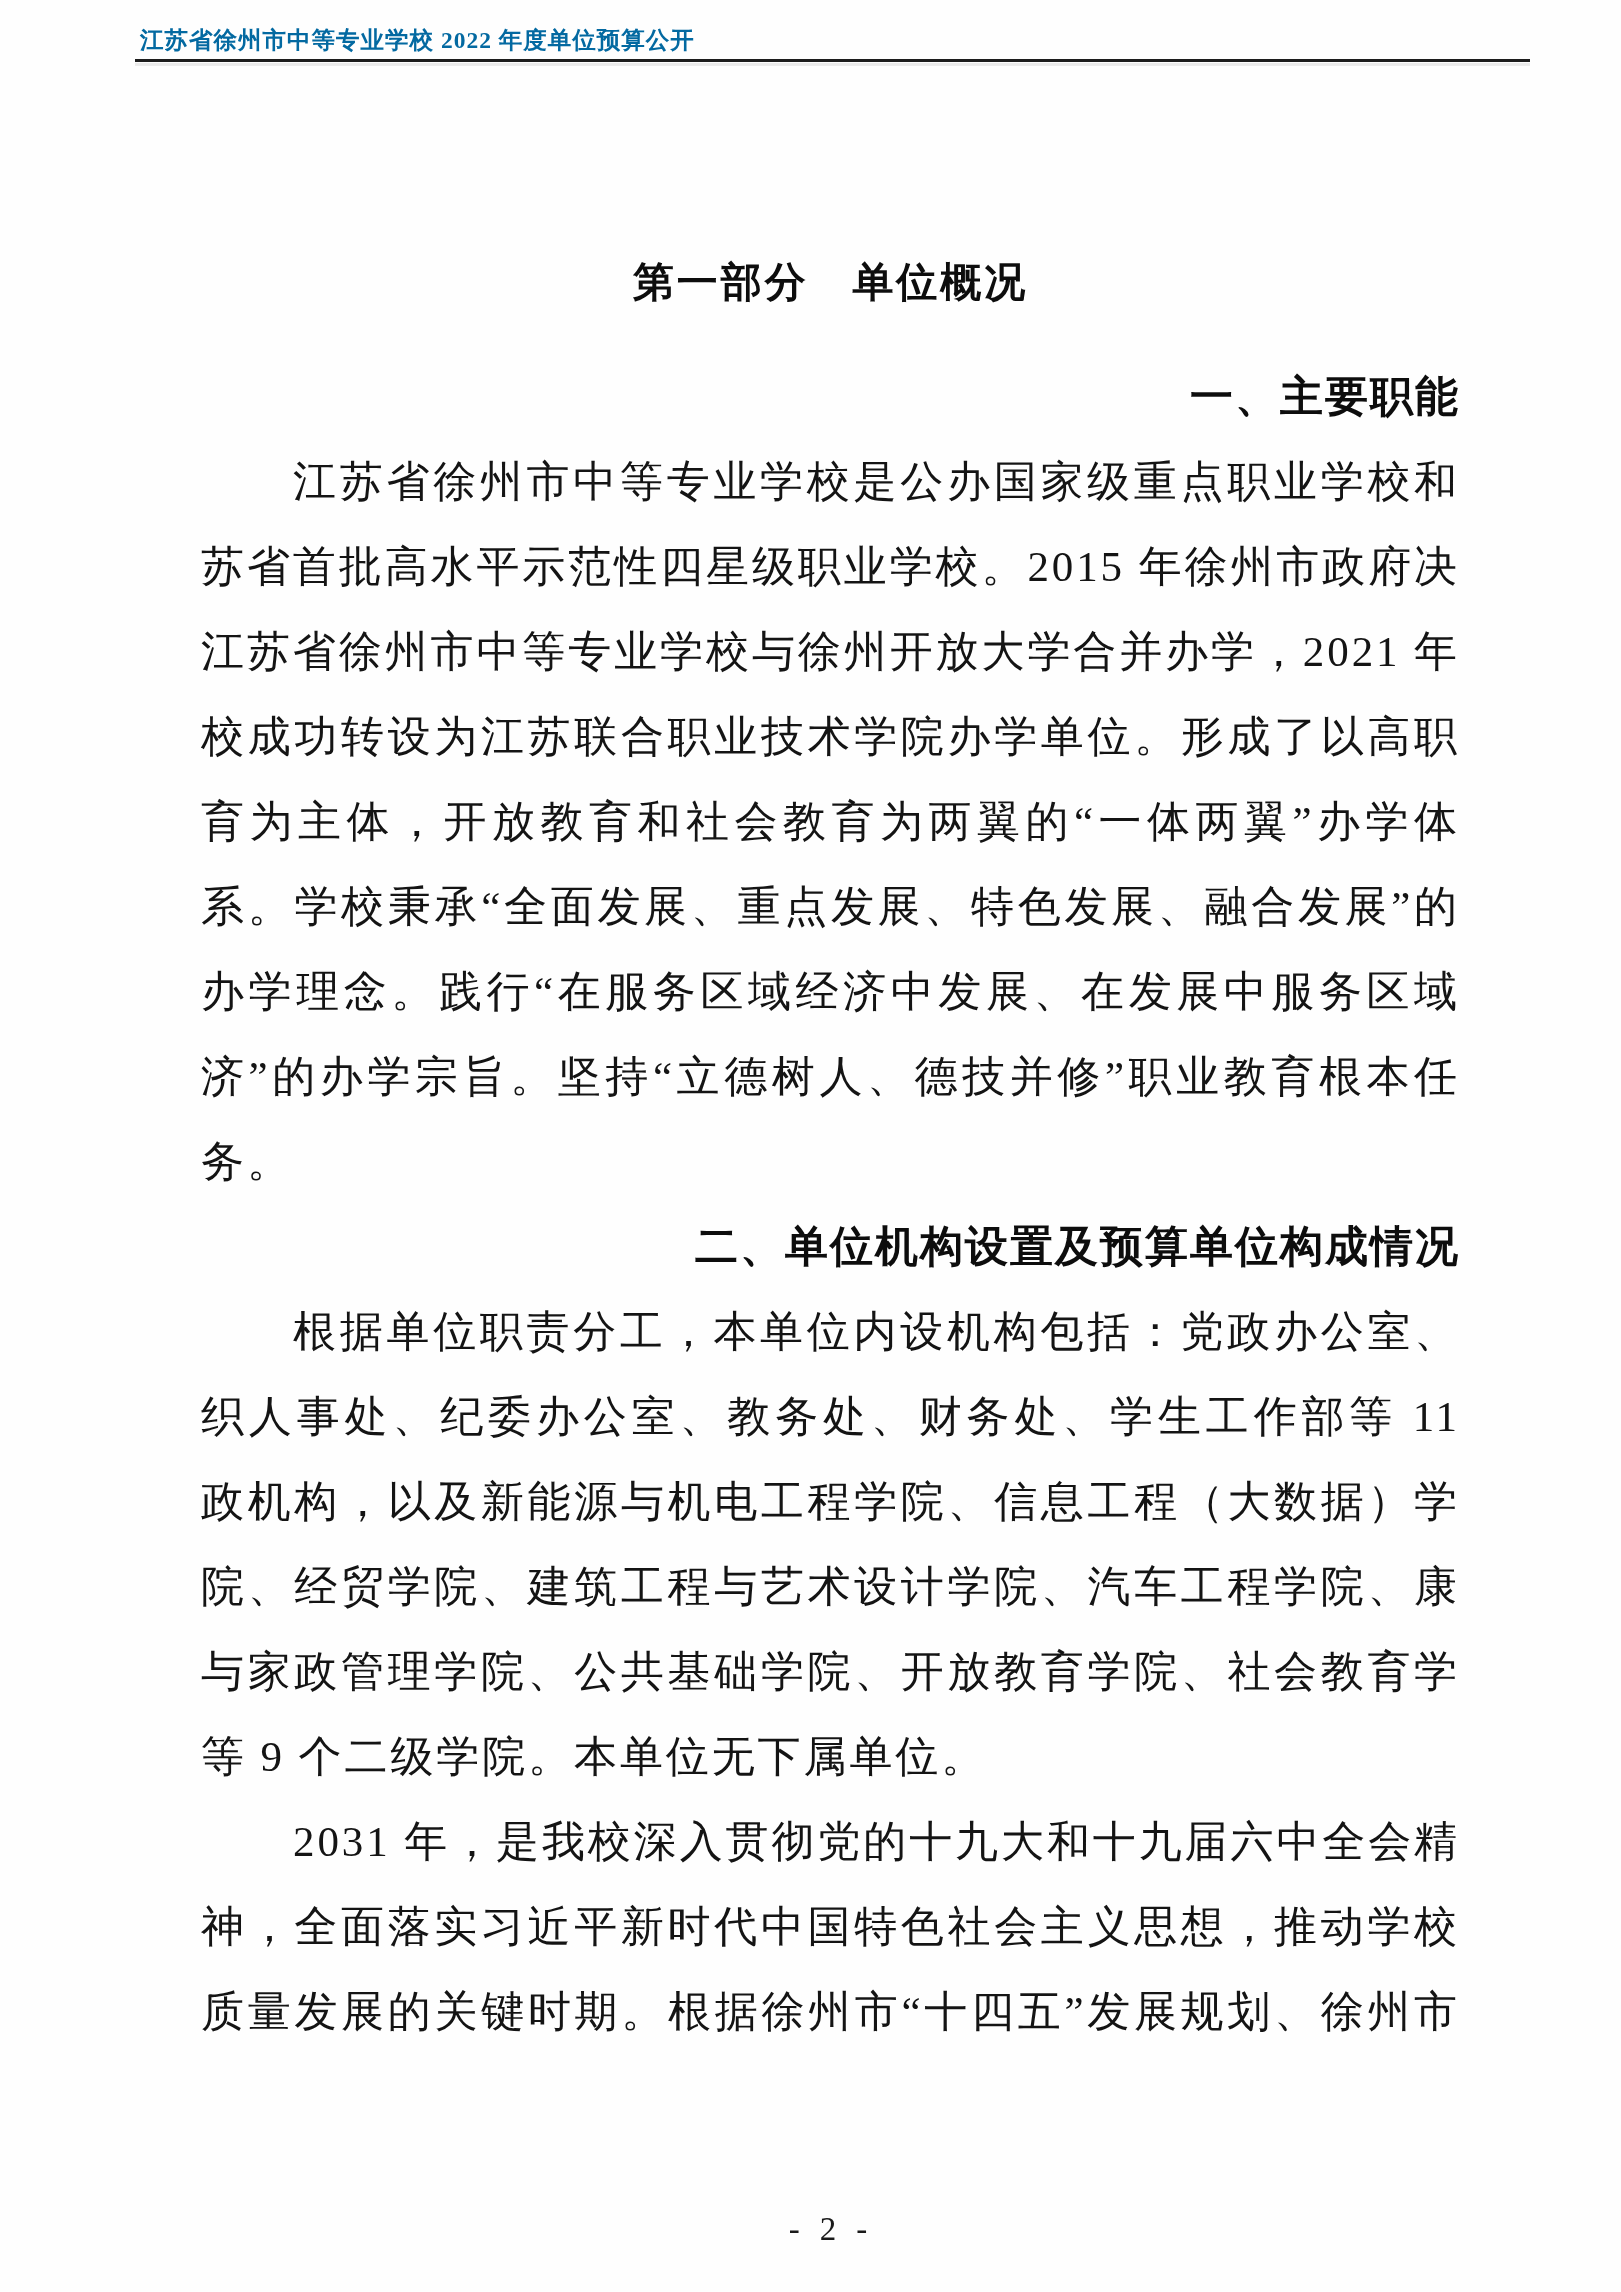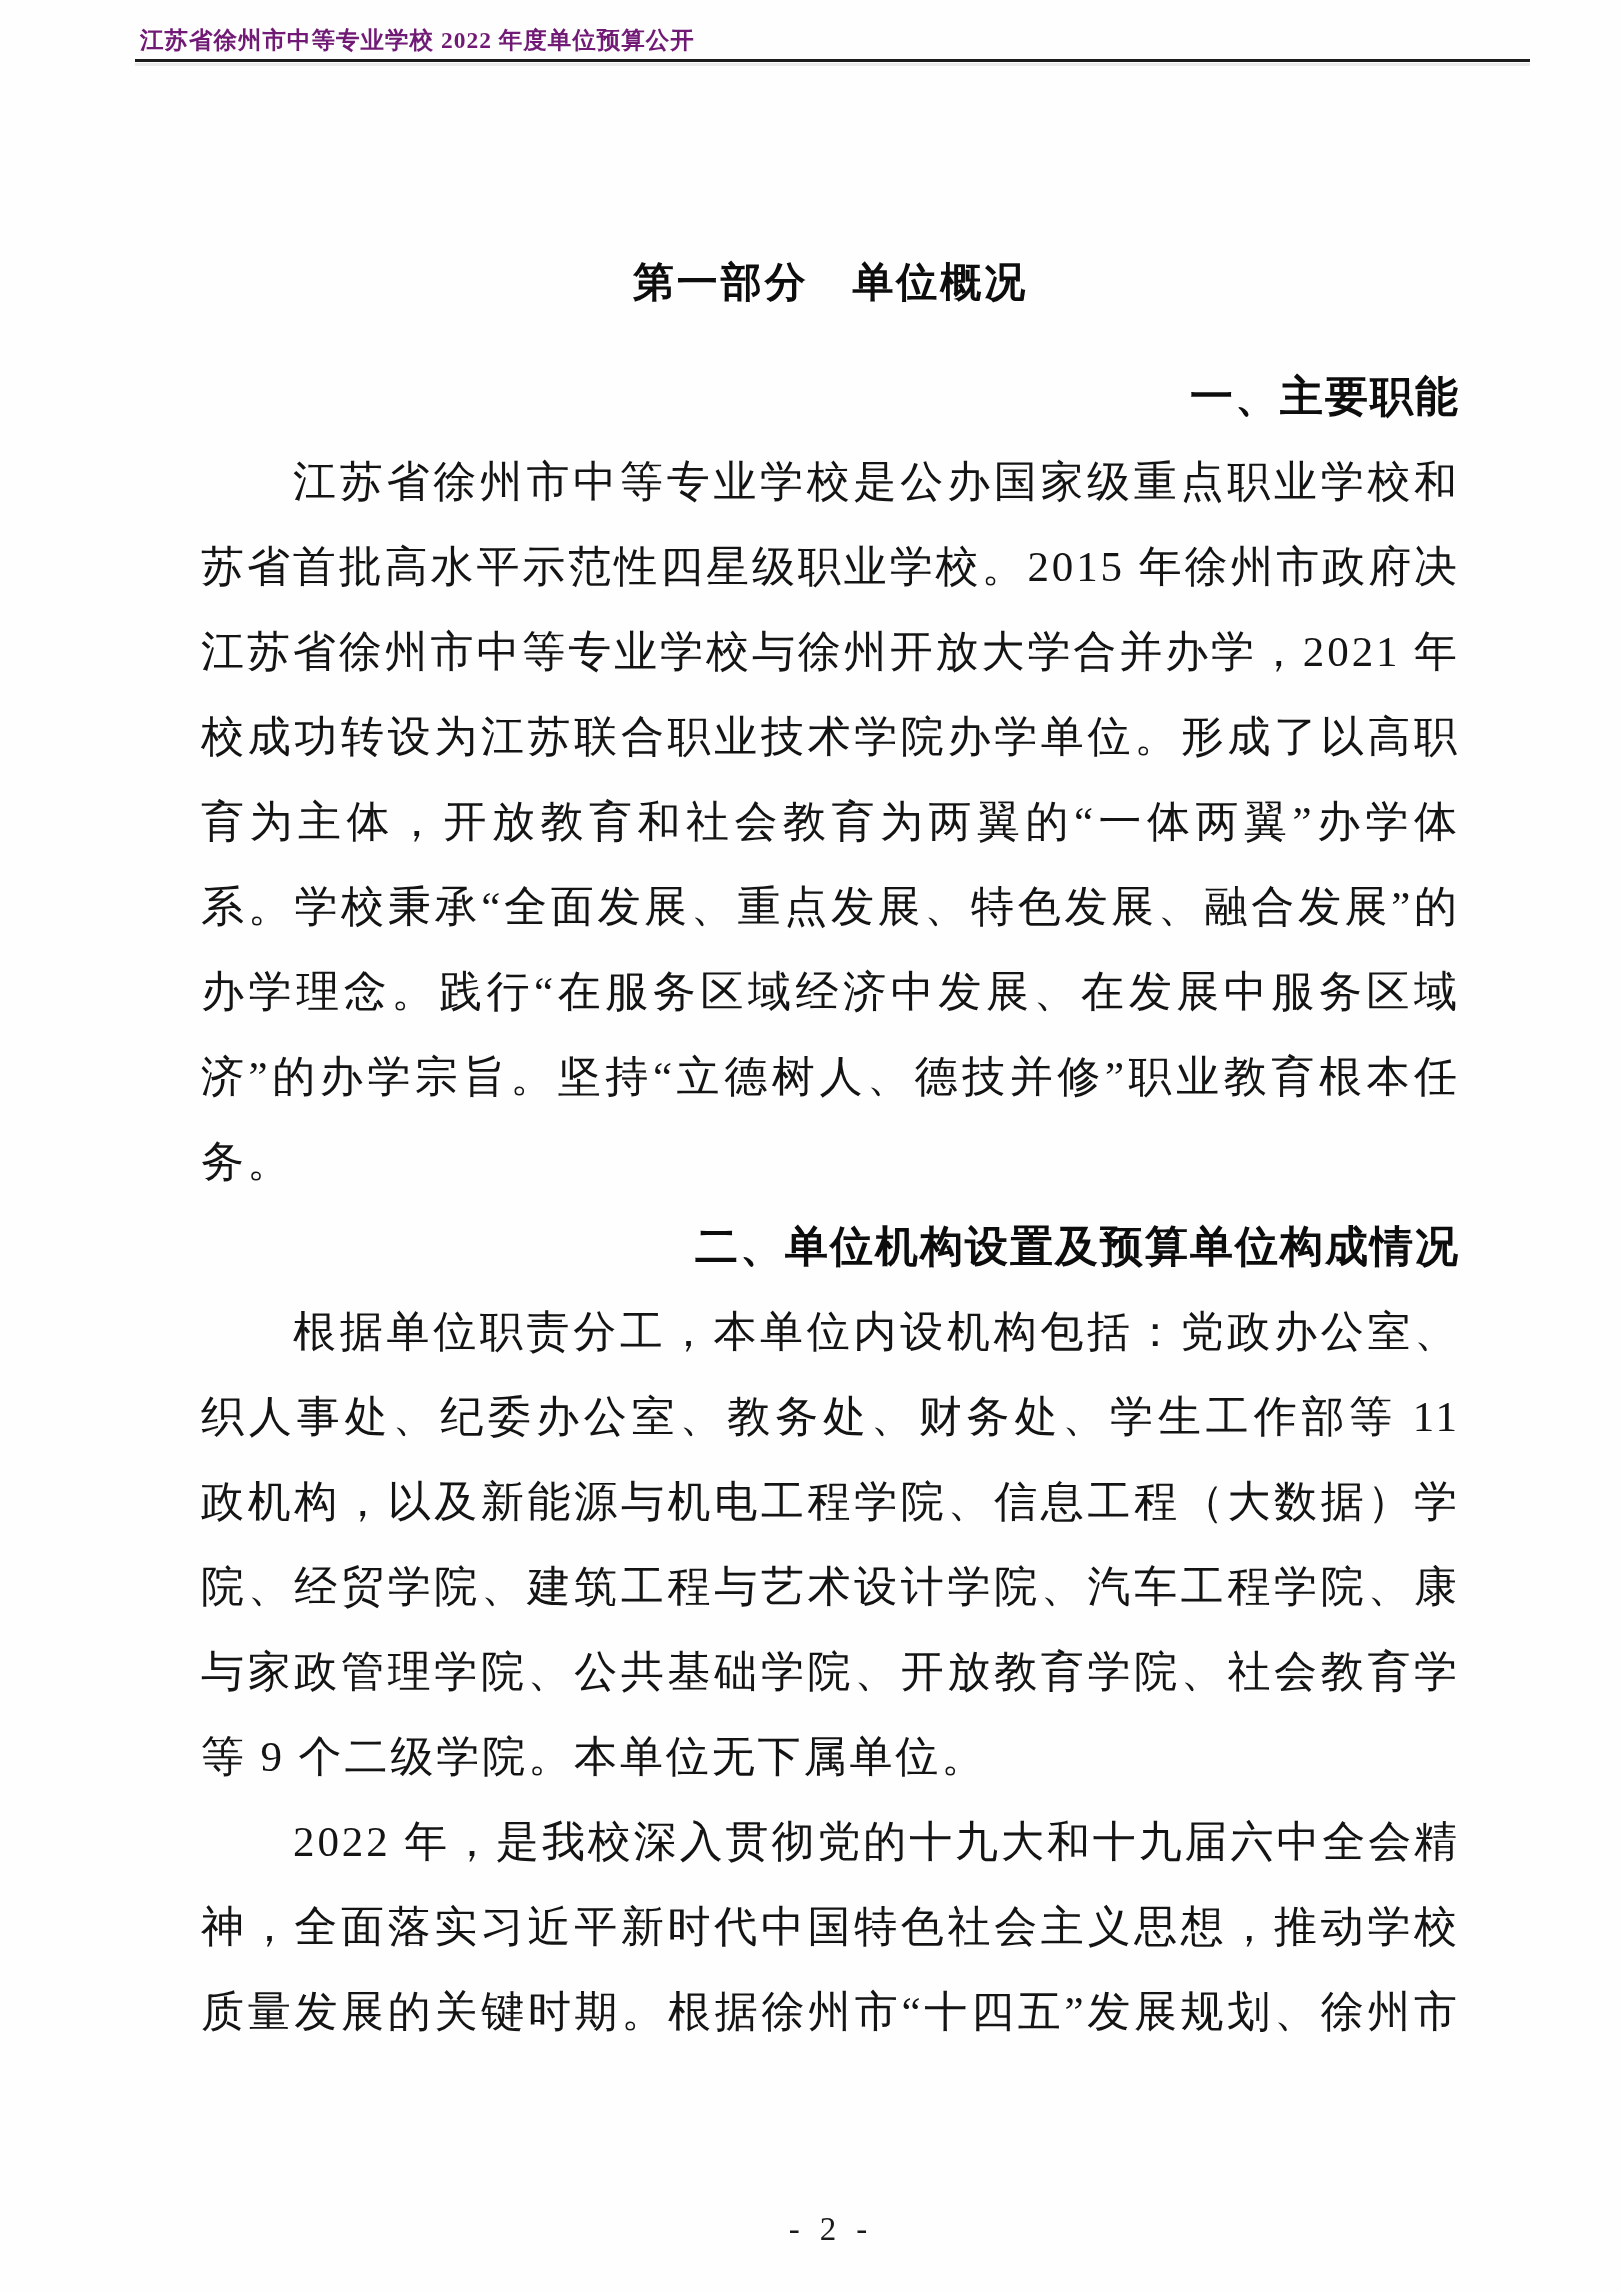--- a/index.html
+++ b/index.html
@@ -17,21 +17,21 @@
     color: #111;
     overflow: hidden;
   }
   .page-header {
     position: absolute;
     left: 140px;
     top: 23.5px;
     font-size: 23.5px;
     font-weight: bold;
     letter-spacing: 1px;
-    color: #701a75;
+    color: #0369a1;
     white-space: nowrap;
   }
   .header-rule {
     position: absolute;
     left: 135px;
     top: 59px;
     width: 1395px;
     height: 2.9px;
     background: #1c1c1c;
     box-shadow: 0 3.9px 0 rgba(0,0,0,0.08);
@@ -112,21 +112,21 @@
         <div class="b line">办学理念。践行“在服务区域经济中发展、在发展中服务区域经</div>
         <div class="b line">济”的办学宗旨。坚持“立德树人、德技并修”职业教育根本任</div>
         <div class="b line end">务。</div>
         <div class="b heading">二、单位机构设置及预算单位构成情况</div>
         <div class="b line indent">根据单位职责分工，本单位内设机构包括：党政办公室、组</div>
         <div class="b line">织人事处、纪委办公室、教务处、财务处、学生工作部等 11 个党</div>
         <div class="b line">政机构，以及新能源与机电工程学院、信息工程（大数据）学</div>
         <div class="b line">院、经贸学院、建筑工程与艺术设计学院、汽车工程学院、康养</div>
         <div class="b line">与家政管理学院、公共基础学院、开放教育学院、社会教育学院</div>
         <div class="b line end">等 9 个二级学院。本单位无下属单位。</div>
-        <div class="b line indent">2022 年，是我校深入贯彻党的十九大和十九届六中全会精</div>
+        <div class="b line indent">2031 年，是我校深入贯彻党的十九大和十九届六中全会精</div>
         <div class="b line">神，全面落实习近平新时代中国特色社会主义思想，推动学校高</div>
         <div class="b line">质量发展的关键时期。根据徐州市“十四五”发展规划、徐州市</div>
       </div>
   </div>
 
   <div class="page-footer">
     <span>- 2 -</span>
   </div>
 
 </div>

